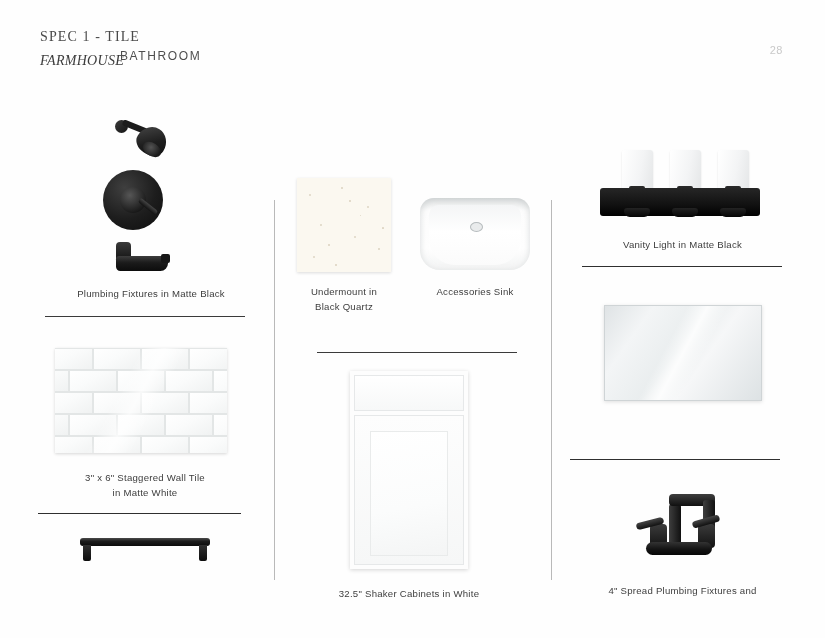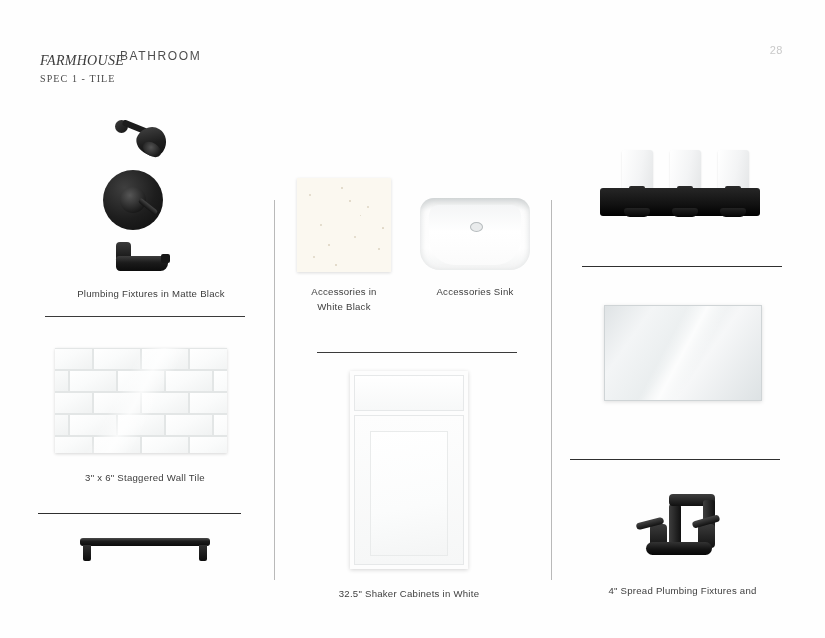--- a/index.html
+++ b/index.html
@@ -18,25 +18,24 @@
     background: #fefefe;
     overflow: hidden;
   }
 
   
   .hdr-spec {
     position: absolute;
     left: 40px;
     top: 29px;
     font-family: "Liberation Serif", serif;
-    font-size: 10px;
+    font-size: 14px;
     letter-spacing: 1.1px;
     color: #4a4a4a;
     white-space: nowrap;
-    margin-top: 44px;
   }
   .hdr-farmhouse {
     position: absolute;
     left: 40px;
     top: 53px;
     font-family: "Liberation Serif", serif;
     font-size: 14px;
     letter-spacing: 0.3px;
     color: #3c3c3c;
     white-space: nowrap;
@@ -384,20 +383,21 @@
     <div class="tile-brick" style="left:158px; top:66px; width:48px; height:22px;"></div>
 
     <div class="tile-brick" style="left:-10px; top:88px; width:48px; height:22px;"></div>
     <div class="tile-brick" style="left:38px; top:88px; width:48px; height:22px;"></div>
     <div class="tile-brick" style="left:86px; top:88px; width:48px; height:22px;"></div>
     <div class="tile-brick" style="left:134px; top:88px; width:48px; height:22px;"></div>
 
     <div class="tile-gloss"></div>
   </div>
   <div class="cap" style="left:25px; top:470px; width:240px;">3" x 6" Staggered Wall Tile</div>
+  <div class="cap" style="left:25px; top:485px; width:240px;">in Matte White</div>
   <div class="hline thin" style="left:38px; top:513px; width:203px;"></div>
 
   <div class="art" style="left:80px; top:536px; width:130px; height:28px;">
     <div class="pull-bar" style="left:0px; top:2px; width:130px;"></div>
     <div class="pull-leg" style="left:3px; top:9px;"></div>
     <div class="pull-leg" style="left:119px; top:9px;"></div>
   </div>
 
   <div class="quartz" style="left:297px; top:178px; width:94px; height:94px;">
     <div class="quartz-spec" style="left:12px; top:16px; width:2px; height:2px;"></div>
@@ -406,22 +406,22 @@
     <div class="quartz-spec" style="left:23px; top:46px; width:1.8px; height:1.8px;"></div>
     <div class="quartz-spec" style="left:57px; top:58px; width:2px; height:2px;"></div>
     <div class="quartz-spec" style="left:81px; top:70px; width:1.6px; height:1.6px;"></div>
     <div class="quartz-spec" style="left:16px; top:78px; width:2.4px; height:2.4px;"></div>
     <div class="quartz-spec" style="left:38px; top:86px; width:1.5px; height:1.5px;"></div>
     <div class="quartz-spec" style="left:63px; top:37px; width:1.4px; height:1.4px;"></div>
     <div class="quartz-spec" style="left:31px; top:66px; width:1.5px; height:1.5px;"></div>
     <div class="quartz-spec" style="left:85px; top:49px; width:1.7px; height:1.7px;"></div>
     <div class="quartz-spec" style="left:52px; top:22px; width:1.5px; height:1.5px;"></div>
   </div>
-  <div class="cap" style="left:284px; top:284px; width:120px;">Accessories in</div>
-  <div class="cap" style="left:284px; top:299px; width:120px;">White Black</div>
+  <div class="cap" style="left:284px; top:284px; width:120px;">Undermount in</div>
+  <div class="cap" style="left:284px; top:299px; width:120px;">Black Quartz</div>
 
   <div class="art" style="left:420px; top:198px; width:110px; height:72px;">
     <div class="sink-body" style="left:0; top:0; width:110px; height:72px;"></div>
     <div class="sink-basin" style="left:9px; top:7px; width:92px; height:60px;"></div>
     <div class="sink-drain" style="left:50px; top:24px;"></div>
   </div>
   <div class="cap" style="left:412px; top:284px; width:126px;">Accessories Sink</div>
 
   <div class="hline" style="left:317px; top:352px; width:200px;"></div>
 
@@ -440,20 +440,21 @@
     <div class="vl-socket" style="left:29px; top:36px;"></div>
     <div class="vl-socket" style="left:77px; top:36px;"></div>
     <div class="vl-socket" style="left:125px; top:36px;"></div>
 
     <div class="vl-back" style="left:0px; top:38px; width:160px; height:28px;"></div>
 
     <div class="vl-arm" style="left:24px; top:58px;"></div>
     <div class="vl-arm" style="left:72px; top:58px;"></div>
     <div class="vl-arm" style="left:120px; top:58px;"></div>
   </div>
+  <div class="cap" style="left:570px; top:237px; width:225px;">Vanity Light in Matte Black</div>
   <div class="hline thin" style="left:582px; top:266px; width:200px;"></div>
 
   <div class="mirror" style="left:604px; top:305px; width:158px; height:96px;">
     <div class="mirror-streak"></div>
   </div>
   <div class="hline thin" style="left:570px; top:459px; width:210px;"></div>
 
   <div class="art" style="left:640px; top:480px; width:110px; height:82px;">
     <div class="fc-spout-v" style="left:29px; top:24px; height:42px;"></div>
     <div class="fc-spout-h" style="left:29px; top:14px; width:46px;"></div>

